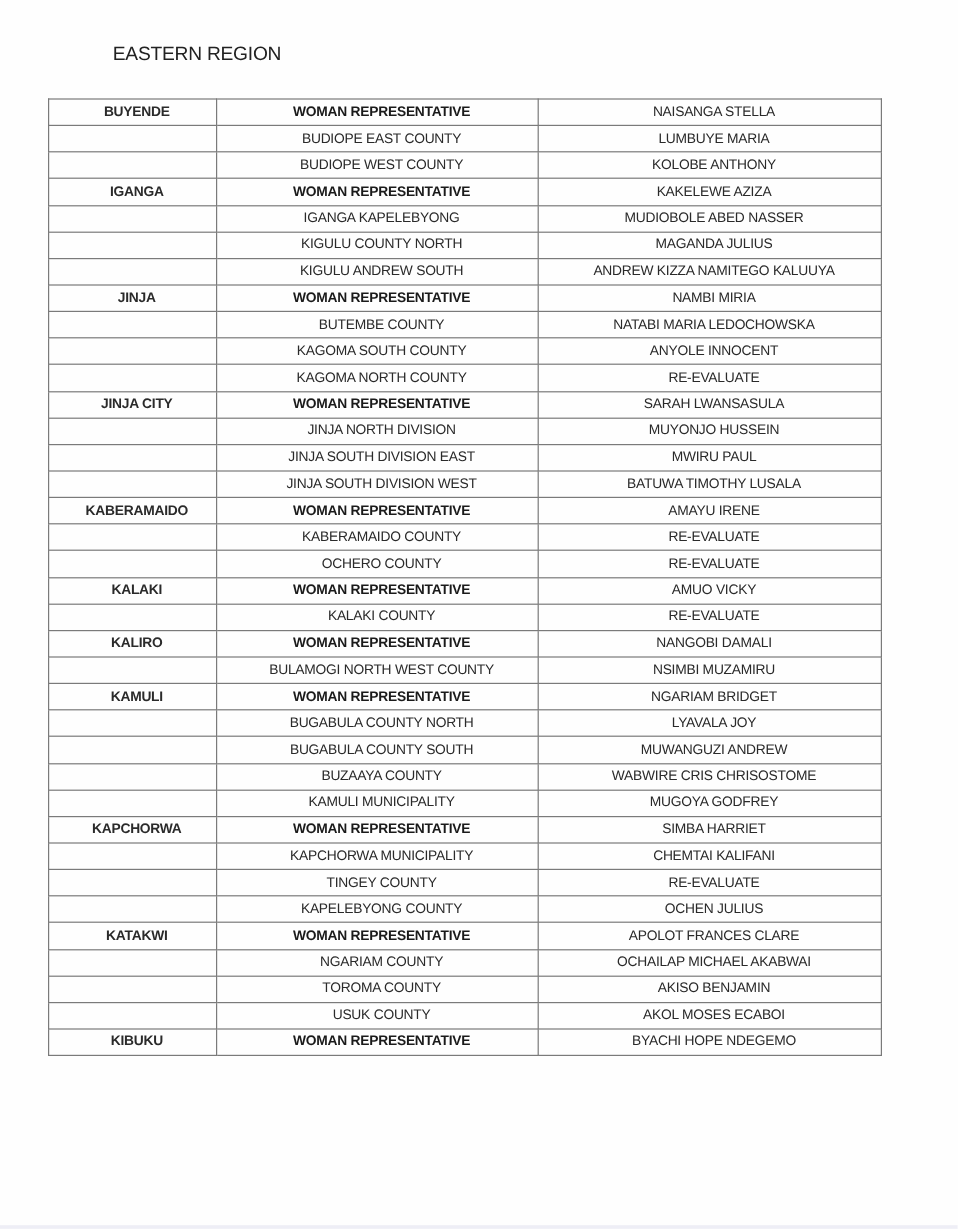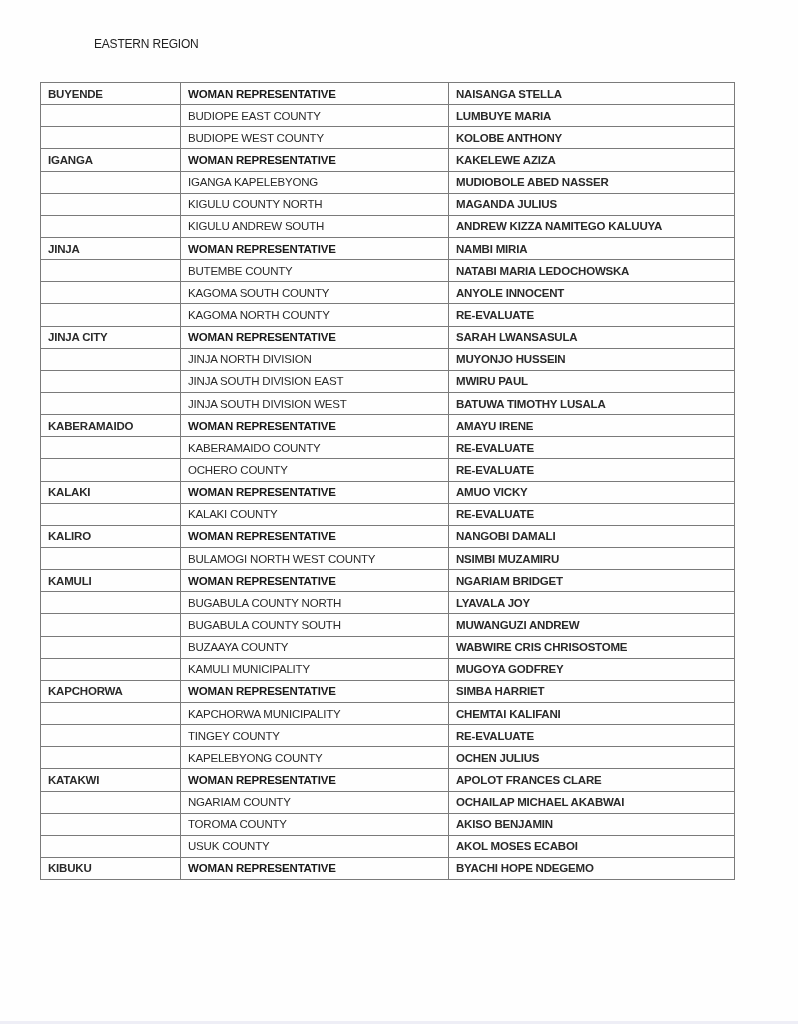--- a/index.html
+++ b/index.html
@@ -1,23 +1,23 @@
 <!DOCTYPE html>
 <html><head>
 <meta charset="utf-8">
 <style>
   html, body { margin:0; padding:0; }
   body { width:798px; height:1024px; background:#fefefe; position:relative; overflow:hidden; font-family:"Liberation Sans", sans-serif; }
-  .title { position:absolute; left:94px; top:37px; font-size:12px; color:#222; letter-spacing:-0.2px; }
-  table.list { position:absolute; left:40px; top:82px; width:694px; border-collapse:collapse; table-layout:fixed; }
+  .title { position:absolute; left:94px; top:37px; font-size:16px; color:#222; letter-spacing:-0.2px; }
+  table.list { position:absolute; left:40px; top:82px; width:694px; border-collapse:collapse; table-layout:fixed;text-align:center; }
   table.list td { border:1px solid #7a7a7a; height:21.15px; padding:0 0 0 7px; font-size:11.5px; line-height:12px; color:#2a2a2a; white-space:nowrap; overflow:hidden; letter-spacing:-0.2px; vertical-align:middle; }
   col.c1 { width:140px; } col.c2 { width:268px; } col.c3 { width:286px; }
   td.district { font-weight:bold; color:#1a1a1a; }
   td.seat.wr { font-weight:bold; color:#1a1a1a; }
-  td.cand { font-weight:bold; color:#cc1f1f; padding-left:8px; }
+  td.cand { font-weight:normal; color:#cc1f1f; padding-left:8px; }
   .footer-strip { position:absolute; left:0; bottom:0; width:798px; height:3px; background:#eeeef6; }
 </style>
 </head>
 <body>
 
 <div class="title">EASTERN REGION</div>
 
 <table class="list">
   <colgroup>
       <col class="c1">

